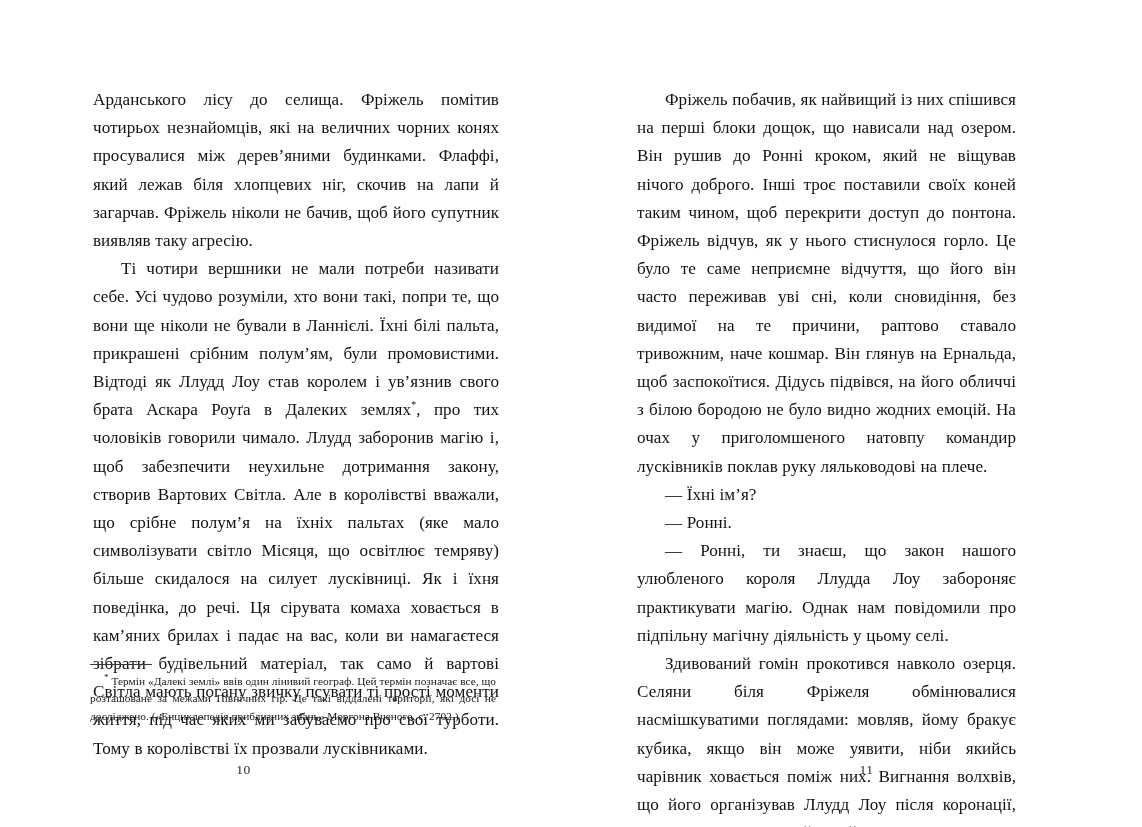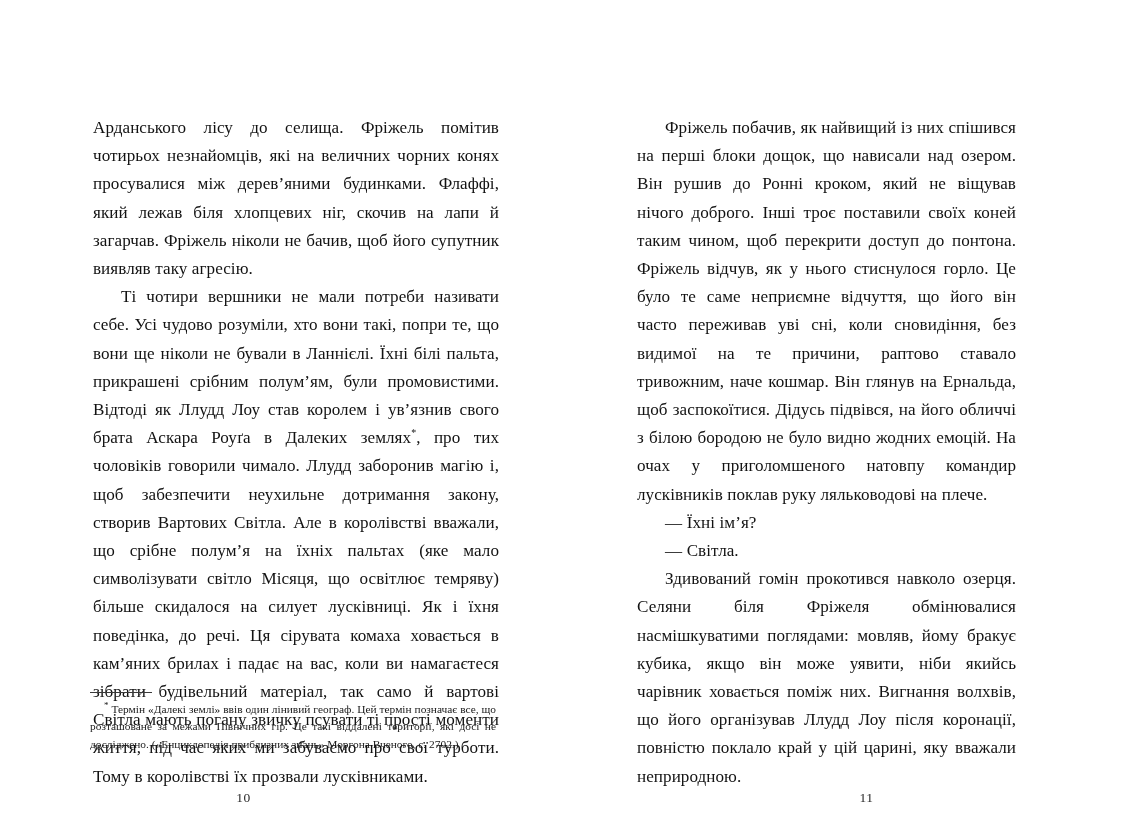--- a/index.html
+++ b/index.html
@@ -21,21 +21,20 @@
     left: 0;
     top: 0;
     width: 1142px;
     height: 827px;
   }
 
   .page {
     position: absolute;
     top: 0;
     height: 729px;
-    margin-top: 28px;
   }
   .page-left  { left: 0px;   width: 571px; }
   .page-right { left: 538px; width: 571px; }
 
   .text-block {
     position: absolute;
     top: 86px;
   }
   .page-left .text-block  { left: 93px;  width: 406px; }
   .page-right .text-block { left: 99px;  width: 379px; }
@@ -125,22 +124,23 @@
   </div>
 
   <div class="page page-right">
 
     <div class="text-block">
 
       <p class="para">Фріжель побачив, як найвищий із них спішився на перші блоки дощок, що нависали над озером. Він рушив до Ронні кроком, який не віщував нічого доброго. Інші троє поставили своїх коней таким чином, щоб перекрити доступ до понтона. Фріжель відчув, як у нього стиснулося горло. Це було те саме неприємне відчуття, що його він часто переживав уві сні, коли сновидіння, без видимої на те причини, раптово ставало тривожним, наче кошмар. Він глянув на Ернальда, щоб заспокоїтися. Дідусь підвівся, на його обличчі з білою бородою не було видно жодних емоцій. На очах у приголомшеного натовпу командир лусківників поклав руку ляльководові на плече.</p>
 
       <p class="para dialogue">— Їхні ім’я?</p>
 
-      <p class="para dialogue">— Світла.</p>
+      <p class="para dialogue">— Ронні.</p>
 
+      <p class="para dialogue">— Ронні, ти знаєш, що закон нашого улюбленого короля Ллудда Лоу забороняє практикувати магію. Однак нам повідомили про підпільну магічну діяльність у цьому селі.</p>
 
       <p class="para">Здивований гомін прокотився навколо озерця. Селяни біля Фріжеля обмінювалися насмішкуватими поглядами: мовляв, йому бракує кубика, якщо він може уявити, ніби якийсь чарівник ховається поміж них. Вигнання волхвів, що його організував Ллудд Лоу після коронації, повністю поклало край у цій царині, яку вважали неприродною.</p>
 
     </div>
 
     <div class="folio">11</div>
   </div>
 
 </div>
 

